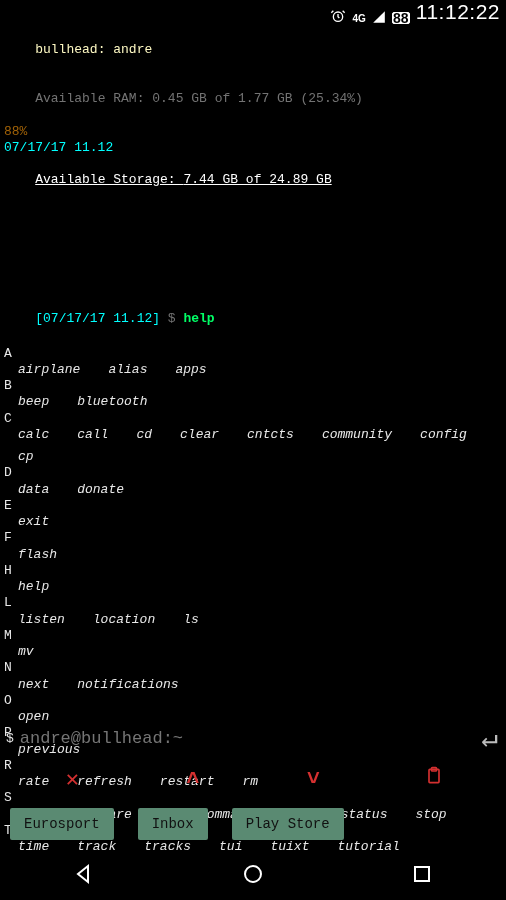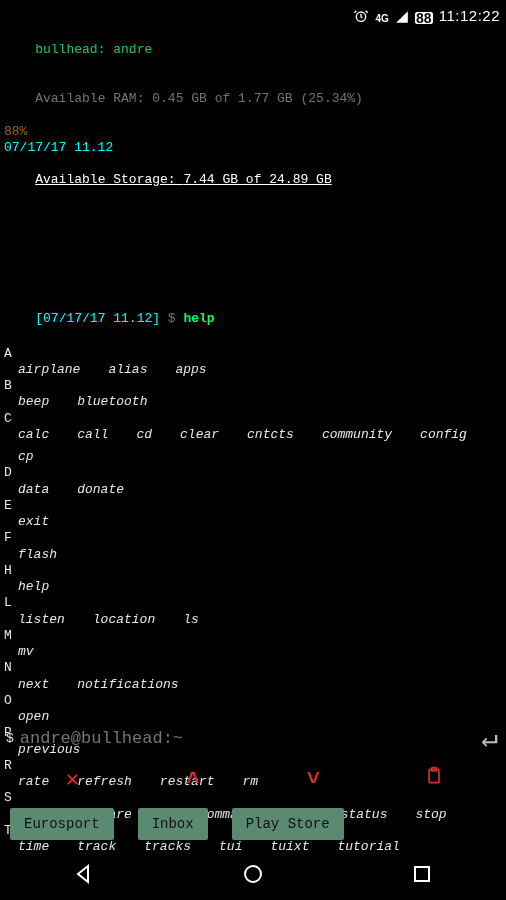--- a/index.html
+++ b/index.html
@@ -17,34 +17,34 @@
   height: 24px;
   display: flex;
   align-items: flex-end;
   justify-content: flex-end;
   padding: 0 6px;
   gap: 6px;
   font-family: sans-serif;
   font-size: 13px;
   color: #fff;
 }
-.statusbar .clock { font-size: 15px; letter-spacing: 0.5px; }
+.statusbar .clock { font-size: 21px; letter-spacing: 0.5px; }
 .statusbar .net { font-size: 10px; font-weight: bold; }
 .statusbar svg { display: block; }
 .batt {
   width: 18px; height: 12px; border: 1px solid #fff; border-radius: 2px;
   display: flex; align-items: center; justify-content: center;
   font-size: 14px; background: #fff; color: #000; font-weight: bold;
 }
 .term {
   padding: 2px 4px 0 4px;
   line-height: 1.25;
 }
 .line { white-space: pre; }
-.orange { color: #22c55e; }
+.orange { color: #fef9c3; }
 .red { color: #737373; }
 .green { color: #a16207; }
 .greenbold { color: #00ff66; font-weight: bold; }
 .cyan { color: #00ffff; }
 .magenta { color: #ffffff; text-decoration: underline; }
 .gap { height: 90px; }
 .help-block { margin-top: 2px; }
 .letter { color: #e8e8e8; }
 .cmds {
   display: flex;

